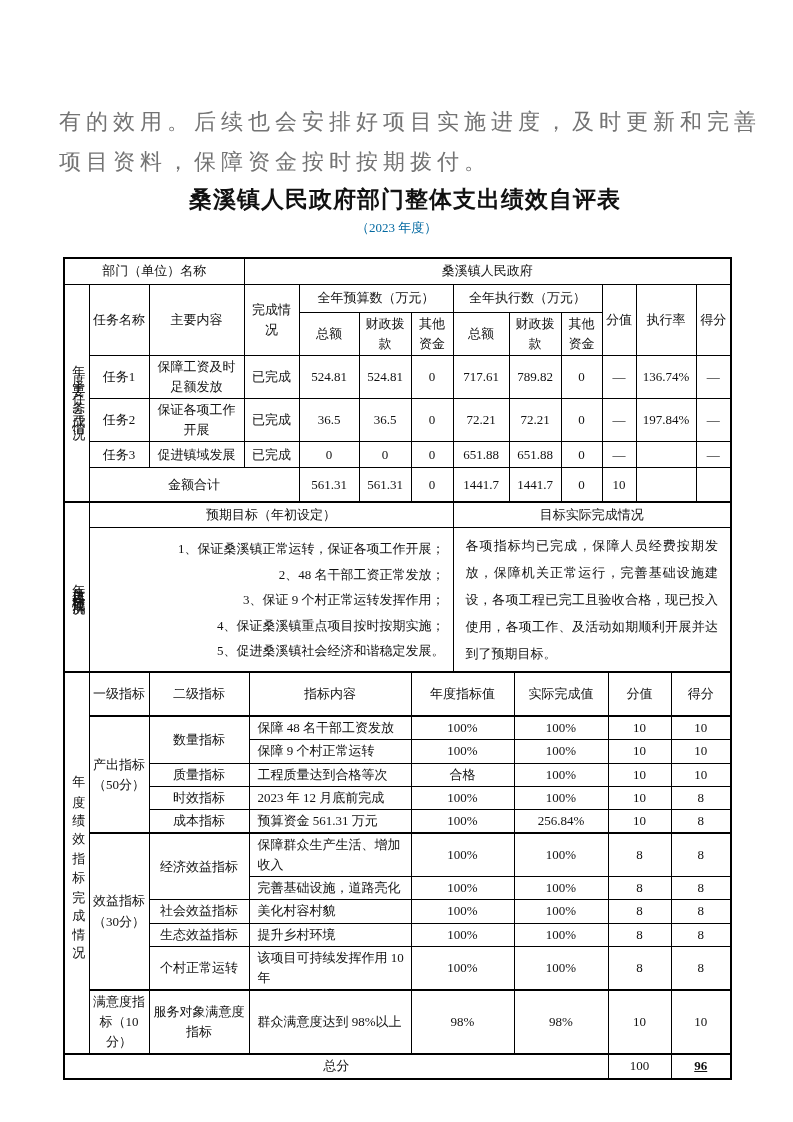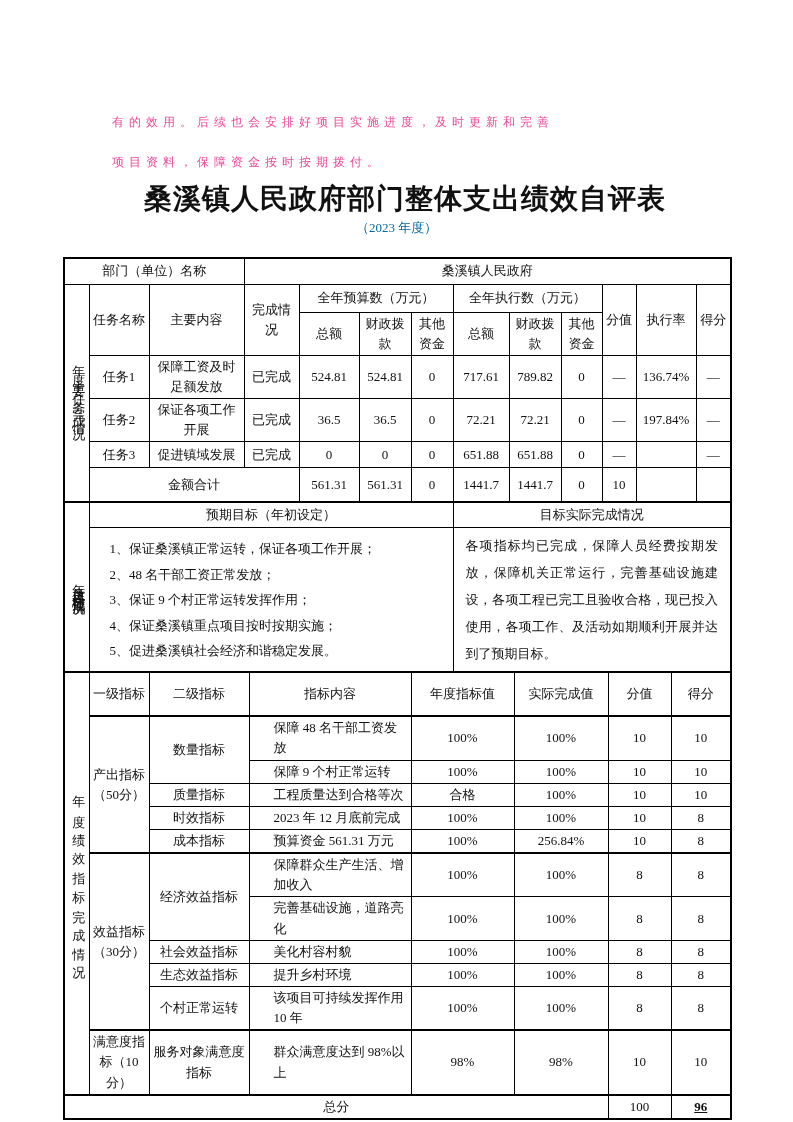--- a/index.html
+++ b/index.html
@@ -7,33 +7,33 @@
   .page {
     position: relative;
     width: 793px;
     height: 1122px;
     background: #ffffff;
     font-family: "Liberation Serif", "DejaVu Serif", serif;
     color: #1a1a1a;
     overflow: hidden;
   }
   .intro {
-    margin: 102px 0 0 112px;
+    margin: 102px 0 0 59px;
     width: 575px;
-    font-size: 12px;
+    font-size: 22px;
     letter-spacing: 5px;
     line-height: 40px;
-    color: #ec4899;
+    color: #737373;
   }
   .intro .line { white-space: nowrap; }
   .doc-title {
     margin: 2px 0 0 17px;
     text-align: center;
     font-family: "Liberation Sans", "DejaVu Sans", sans-serif;
-    font-size: 28px;
+    font-size: 23px;
     font-weight: bold;
     letter-spacing: 1px;
     line-height: 30px;
     color: #111;
   }
   .doc-subtitle {
     text-align: center;
     font-size: 13px;
     margin-top: 6px;
     line-height: 16px;
@@ -61,33 +61,33 @@
   .vert-label {
     display: inline-block;
     writing-mode: vertical-lr;
     text-orientation: upright;
     font-size: 13px;
   }
   .vl-s1 { letter-spacing: 7px; }
   .vl-s2 { letter-spacing: 2px; }
   .vl-s3 { letter-spacing: 19px; }
   td.goals-cell {
-    text-align: left;
+    text-align: right;
     vertical-align: middle;
     padding: 4px 8px 4px 20px;
   }
   .goals-cell .goal-line { line-height: 25.5px; }
   td.actual-cell {
     text-align: justify;
     text-justify: inter-ideograph;
     vertical-align: middle;
     padding: 4px 12px;
     line-height: 27px;
   }
-  td.content-left { text-align: left; padding-left: 24px; }
+  td.content-left { text-align: left; padding-left: 8px; }
   .sep-top td, tr.sep-top > td { border-top: 2px solid #000; }
   .bold { font-weight: bold; text-decoration: underline; }
 </style>
 </head>
 <body>
 
 <div class="page">
 
   <div class="intro">
     <div class="line">有的效用。后续也会安排好项目实施进度，及时更新和完善</div>

